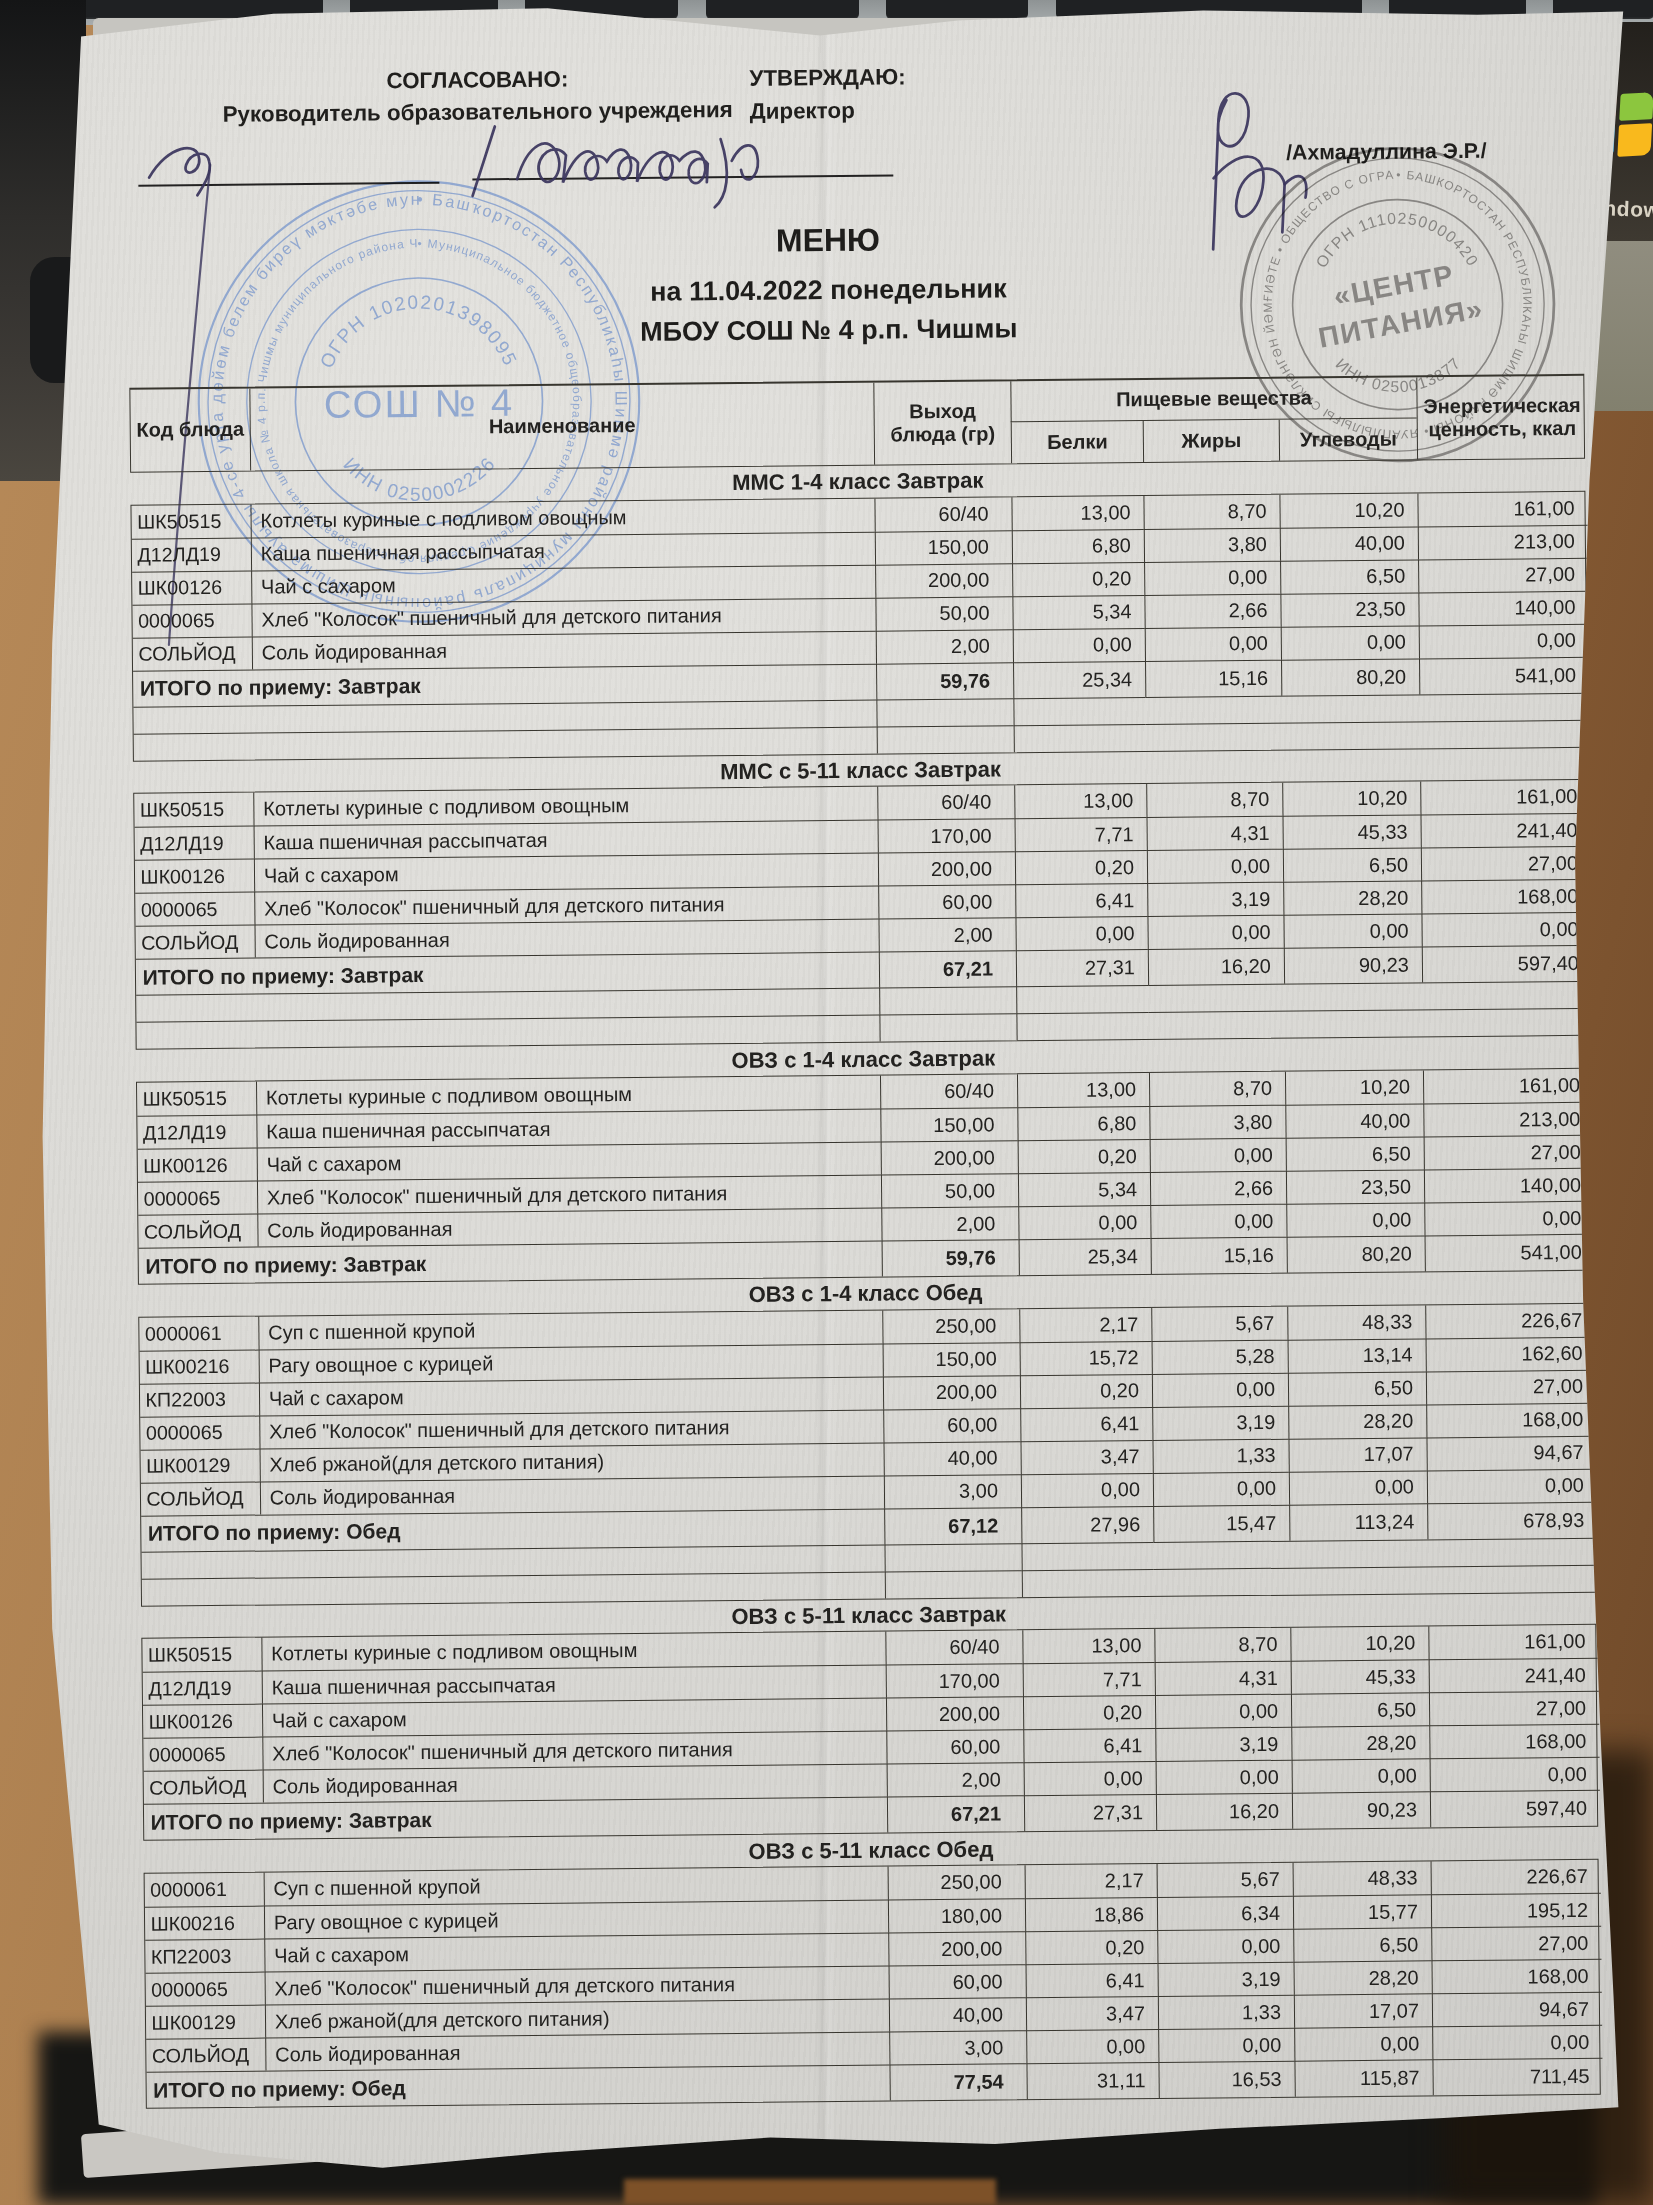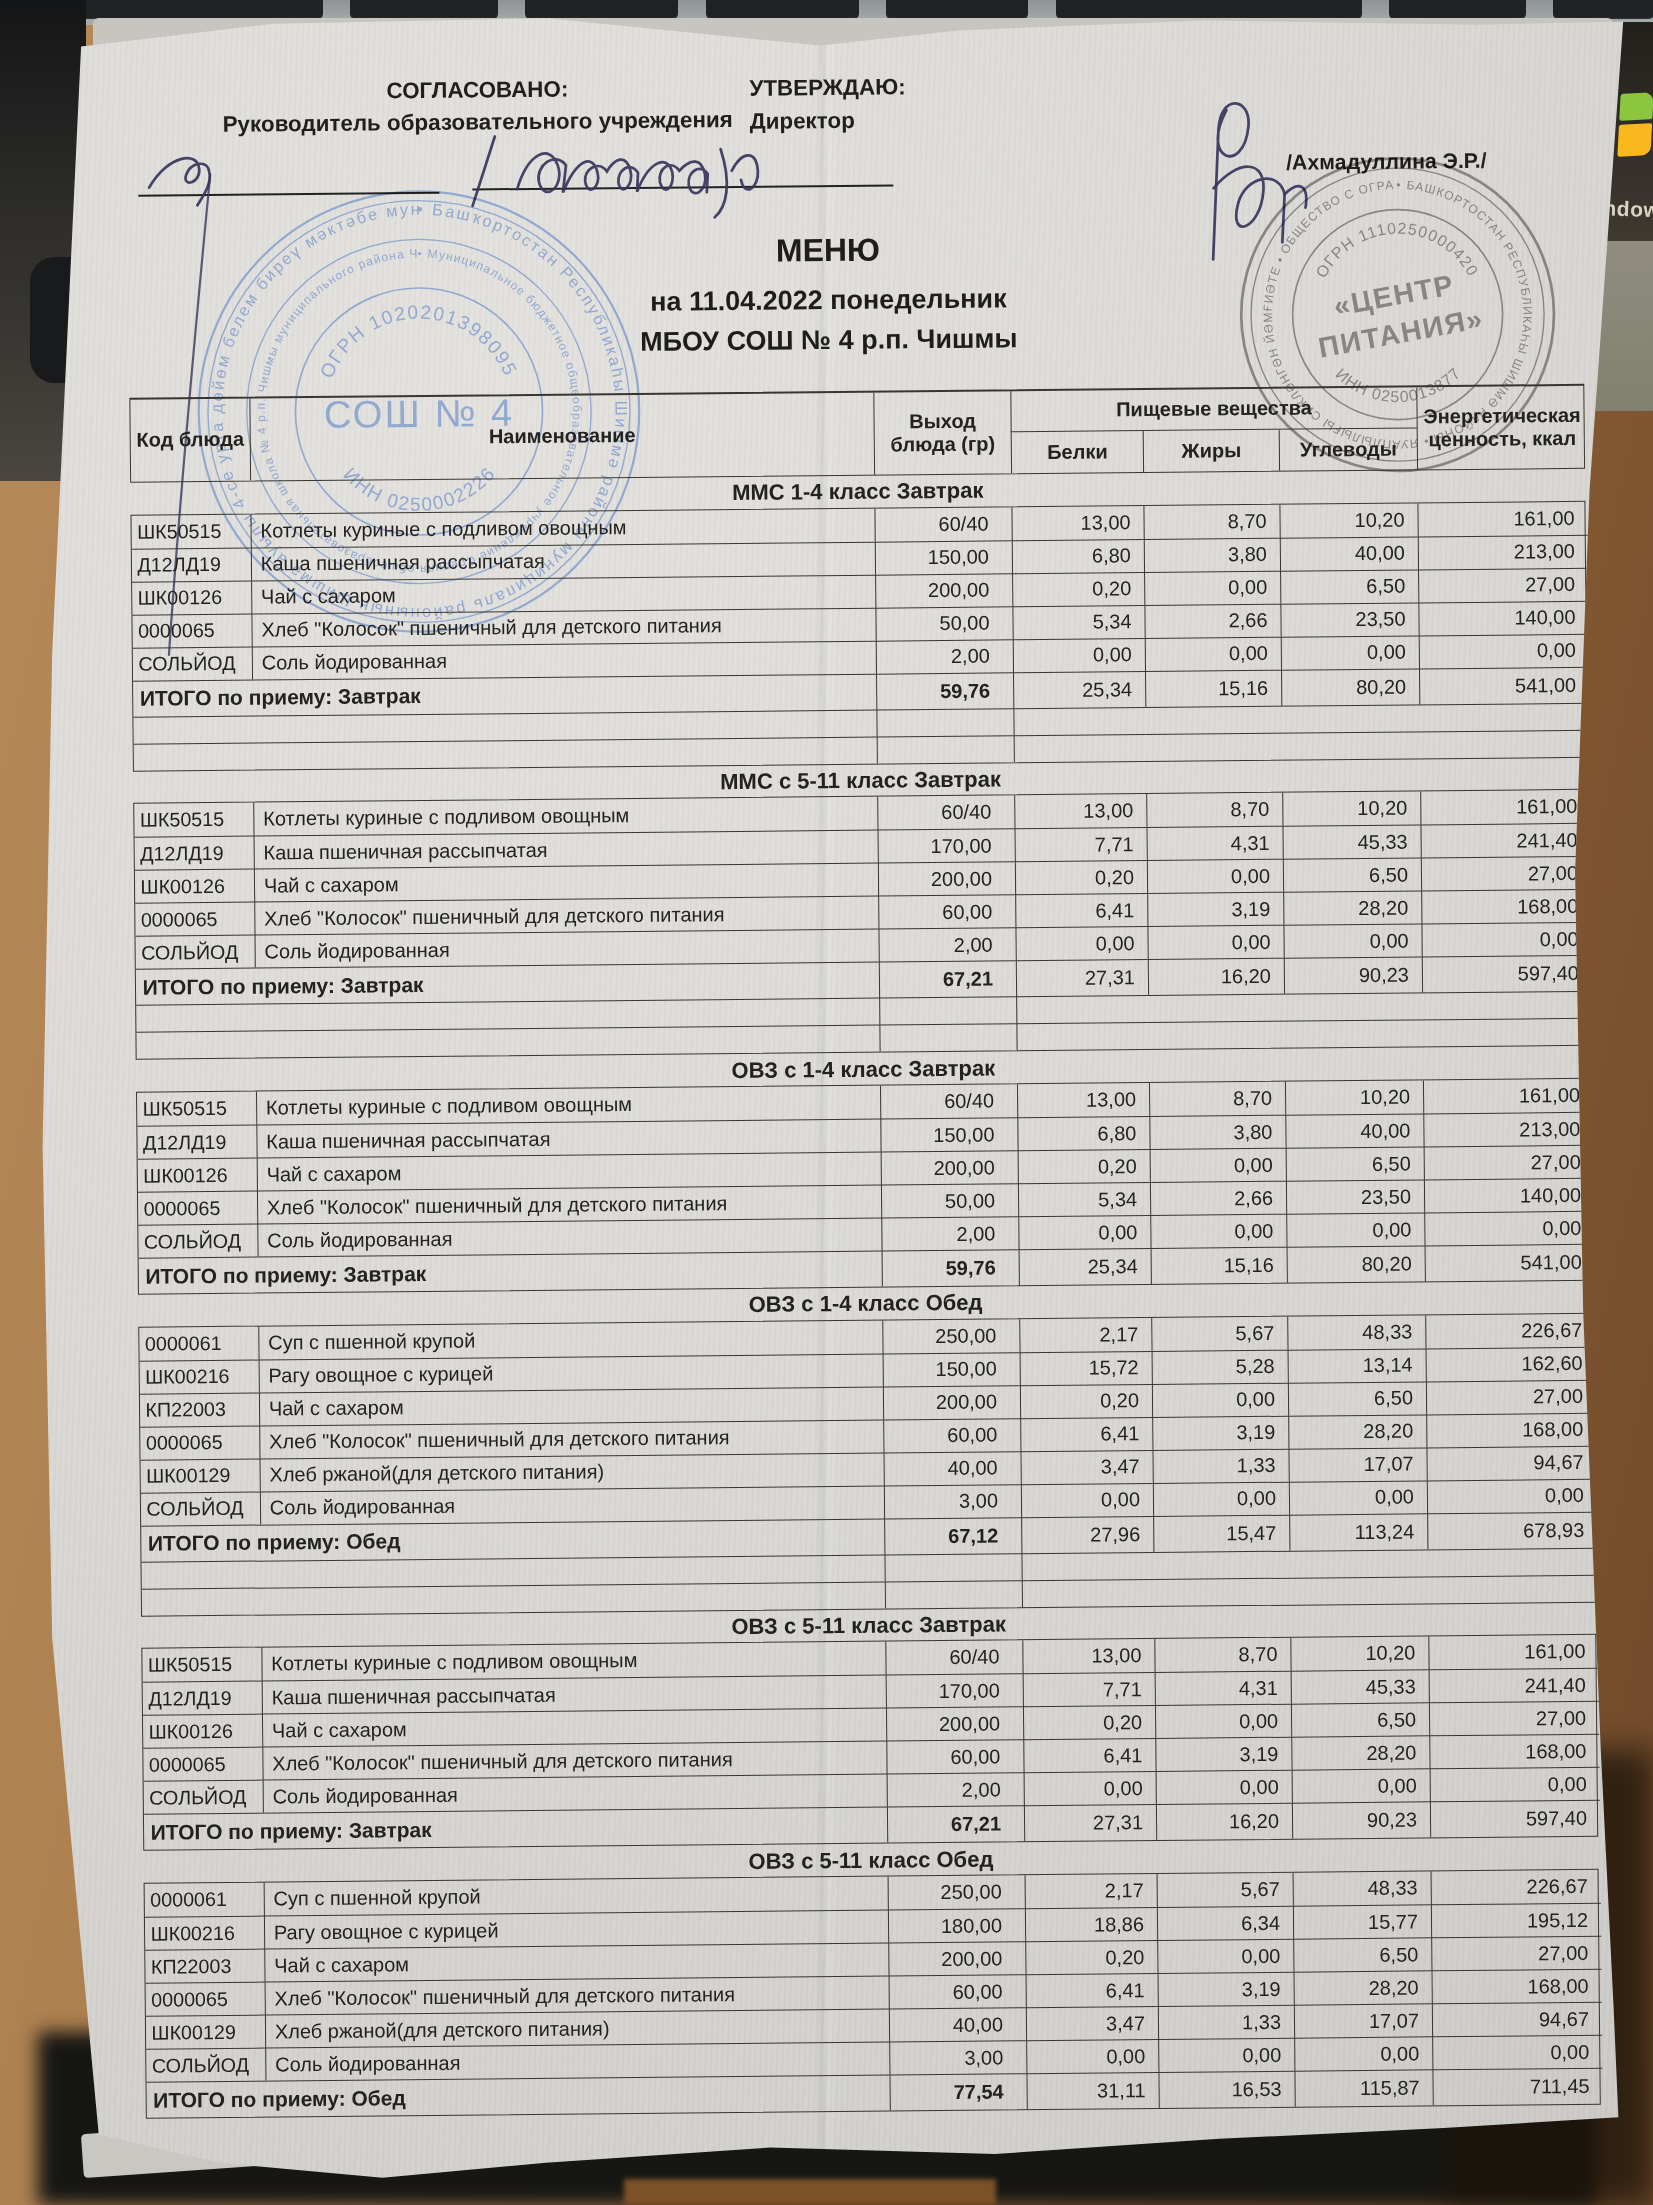--- a/index.html
+++ b/index.html
@@ -33,21 +33,21 @@
   .shadow-bottom{position:absolute;left:38px;top:2032px;width:1559px;height:173px;background:#161614;
     filter:blur(8.8px);z-index:4;}
   .dark-right-bottom{position:absolute;left:1444px;top:1750px;width:210px;height:455px;
     background:rgba(30,20,10,.78);filter:blur(15.3px);z-index:4;}
   .wood-sliver{position:absolute;left:624px;top:2179px;width:372px;height:26px;background:#7d5128;
     filter:blur(2.7px);z-index:5;}
   .stack-top{position:absolute;left:93px;top:17.5px;width:1520px;height:33px;background:#c6c5c0;border-radius:5.5px;z-index:6;}
   .stack-bottom{position:absolute;left:82px;top:2122px;width:350px;height:44px;background:#c9c7c2;
     transform:rotate(-4deg);border-radius:4.4px;z-index:6;}
   
-  .paper{position:absolute;left:33px;top:14px;width:1603px;height:2166px;z-index:10;
+  .paper{position:absolute;left:33px;top:4px;width:1603px;height:2166px;z-index:10;
     background:radial-gradient(130% 110% at 28% 18%,#e3e2de 0%,#dbdad6 40%,#d2d1cd 75%,#c7c6c3 100%);
     clip-path:polygon(3% 1.5%,15% .45%,32.1% .2%,49.1% 1.46%,57.7% .76%,73% .3%,90.1% .5%,99.2% .35%,
       97.1% 22%,96.2% 39.6%,96.7% 59.8%,97.8% 80.1%,98.6% 92%,98.9% 97.1%,
       88% 97.6%,74% 98.1%,60% 98.8%,46% 98.5%,32% 99.2%,21.8% 99.9%,11.6% 99.2%,4.1% 97.9%,
       1.2% 75%,.6% 52.3%,1.2% 29.5%);
     box-shadow:0 12px 38px rgba(0,0,0,.5);}
   .paper::before{content:"";position:absolute;inset:0;pointer-events:none;
     background:repeating-linear-gradient(92deg,rgba(0,0,0,.018) 0 2.2px,rgba(255,255,255,.025) 2.2px 5.5px);}
   .crease{position:absolute;left:782px;top:0;width:22px;height:100%;
     background:linear-gradient(90deg,transparent,rgba(0,0,0,.05) 35%,rgba(255,255,255,.12) 60%,transparent);}

